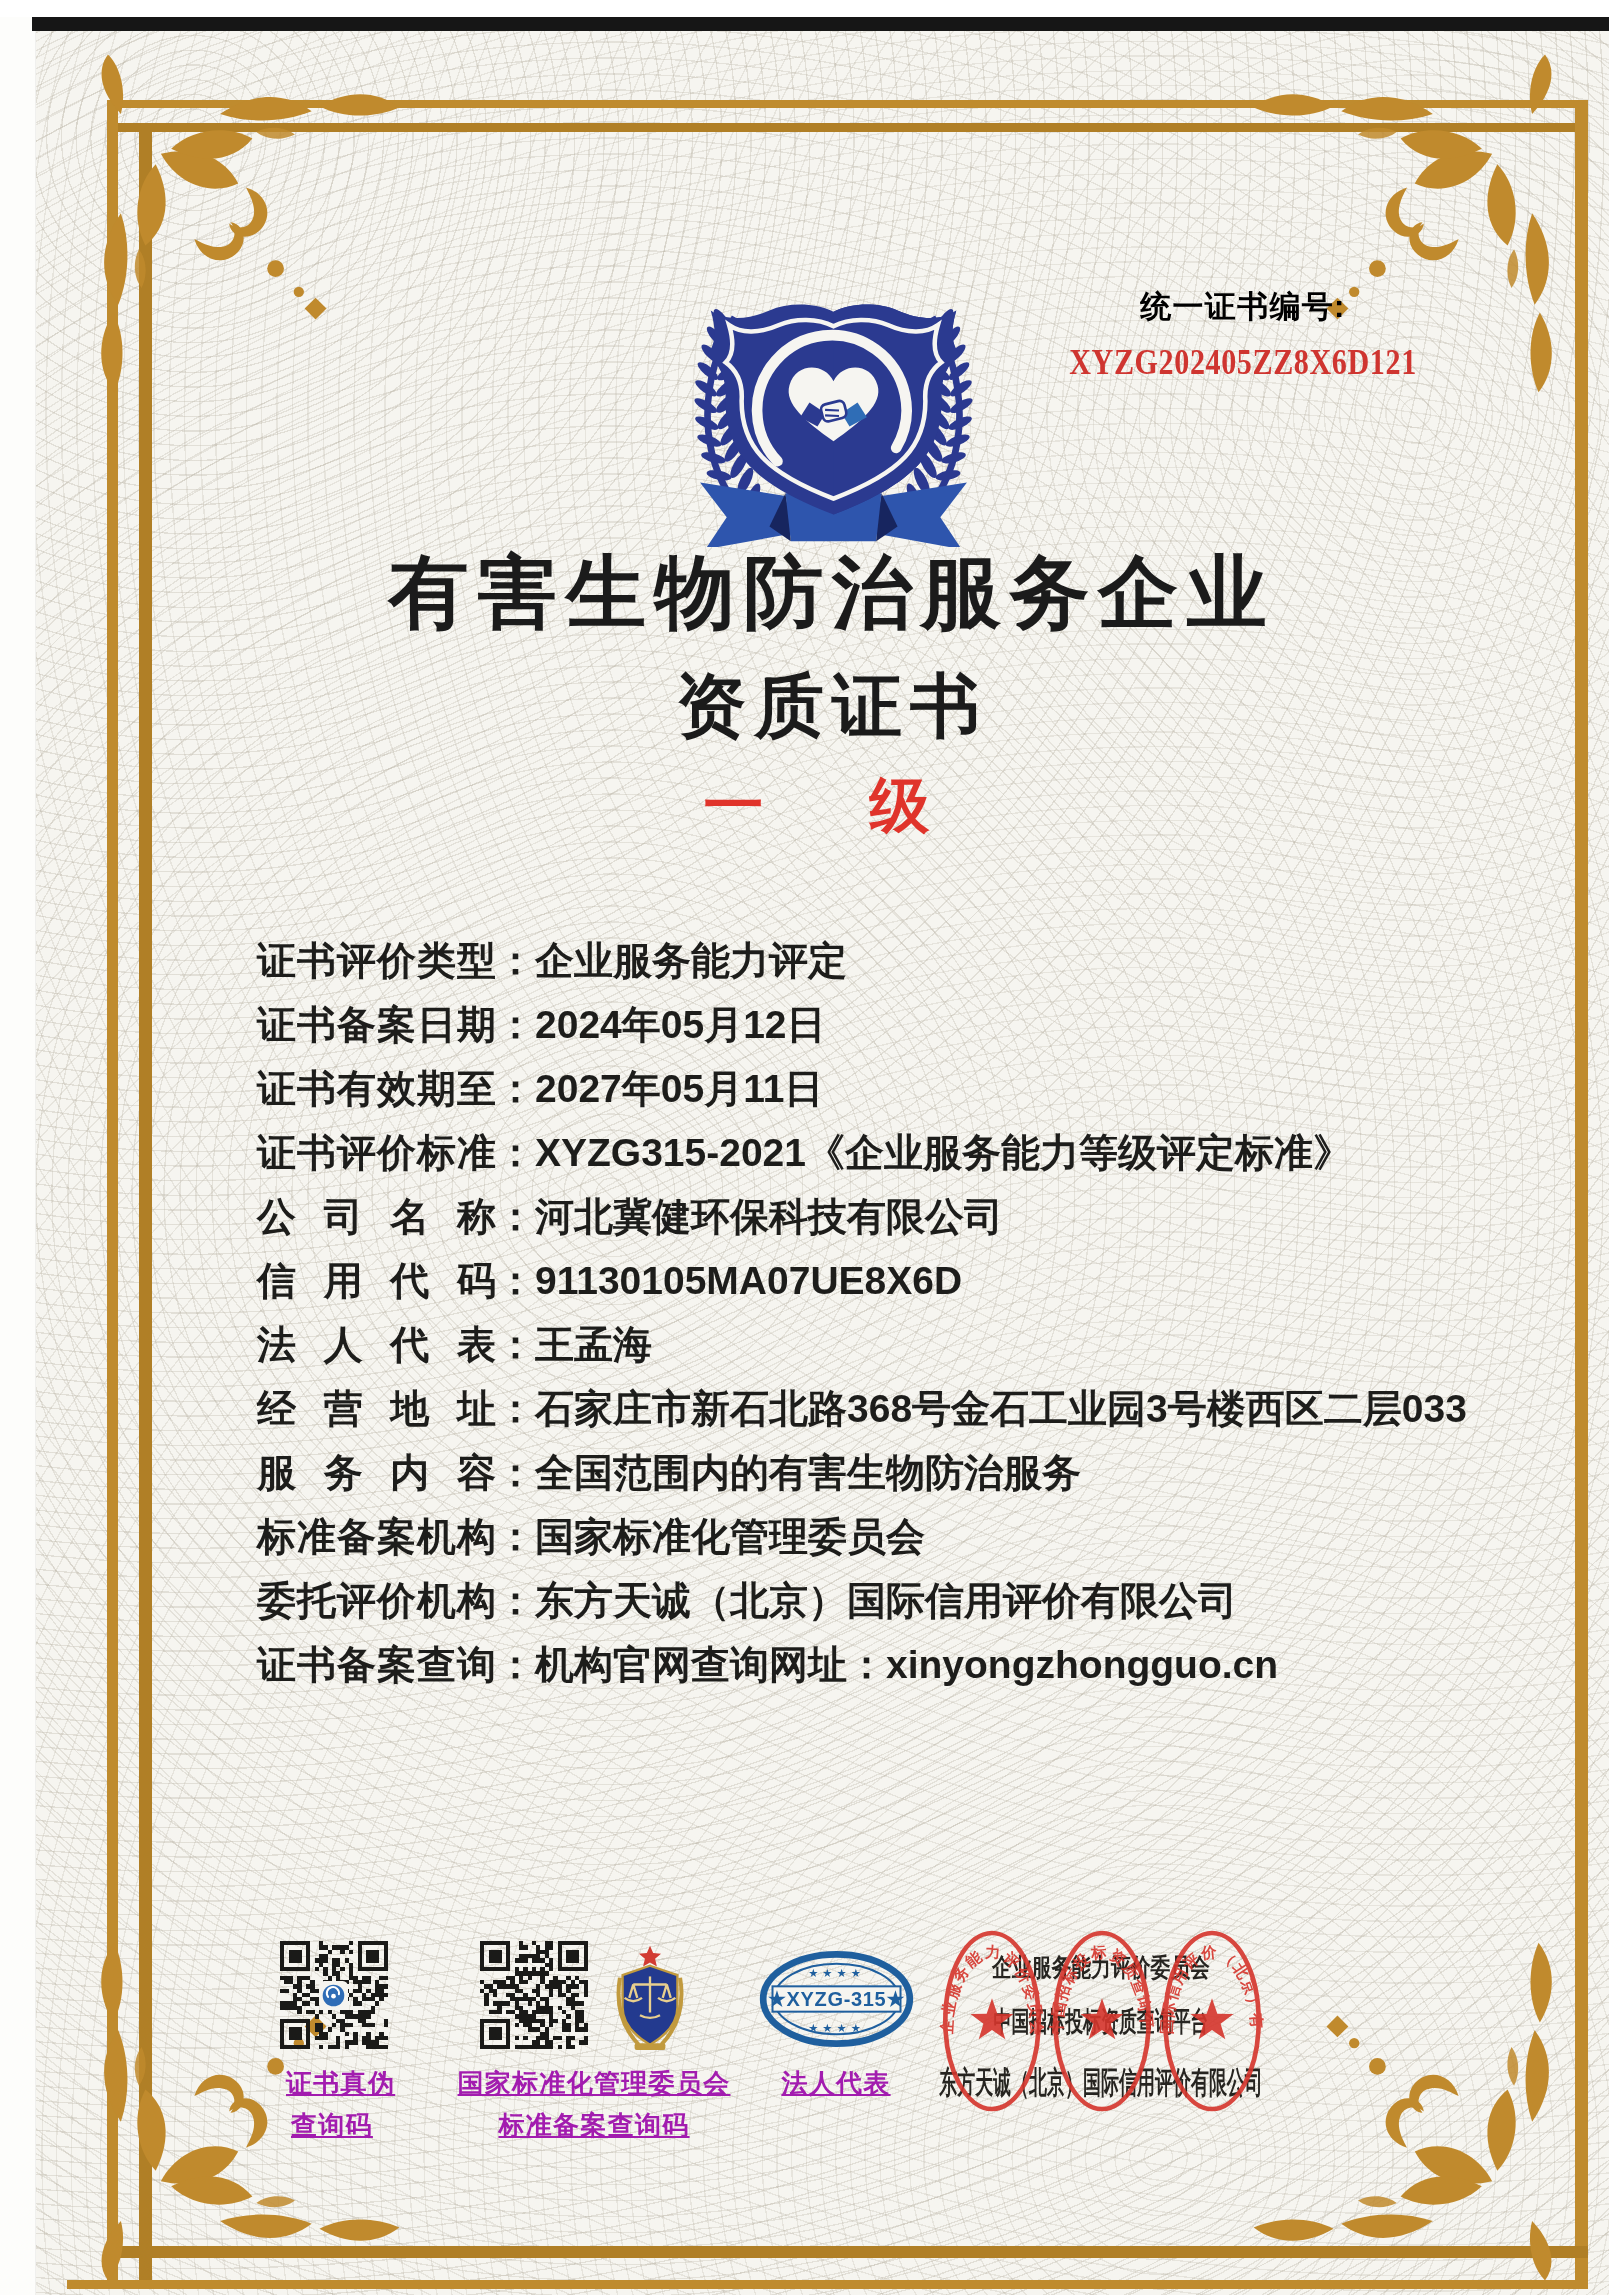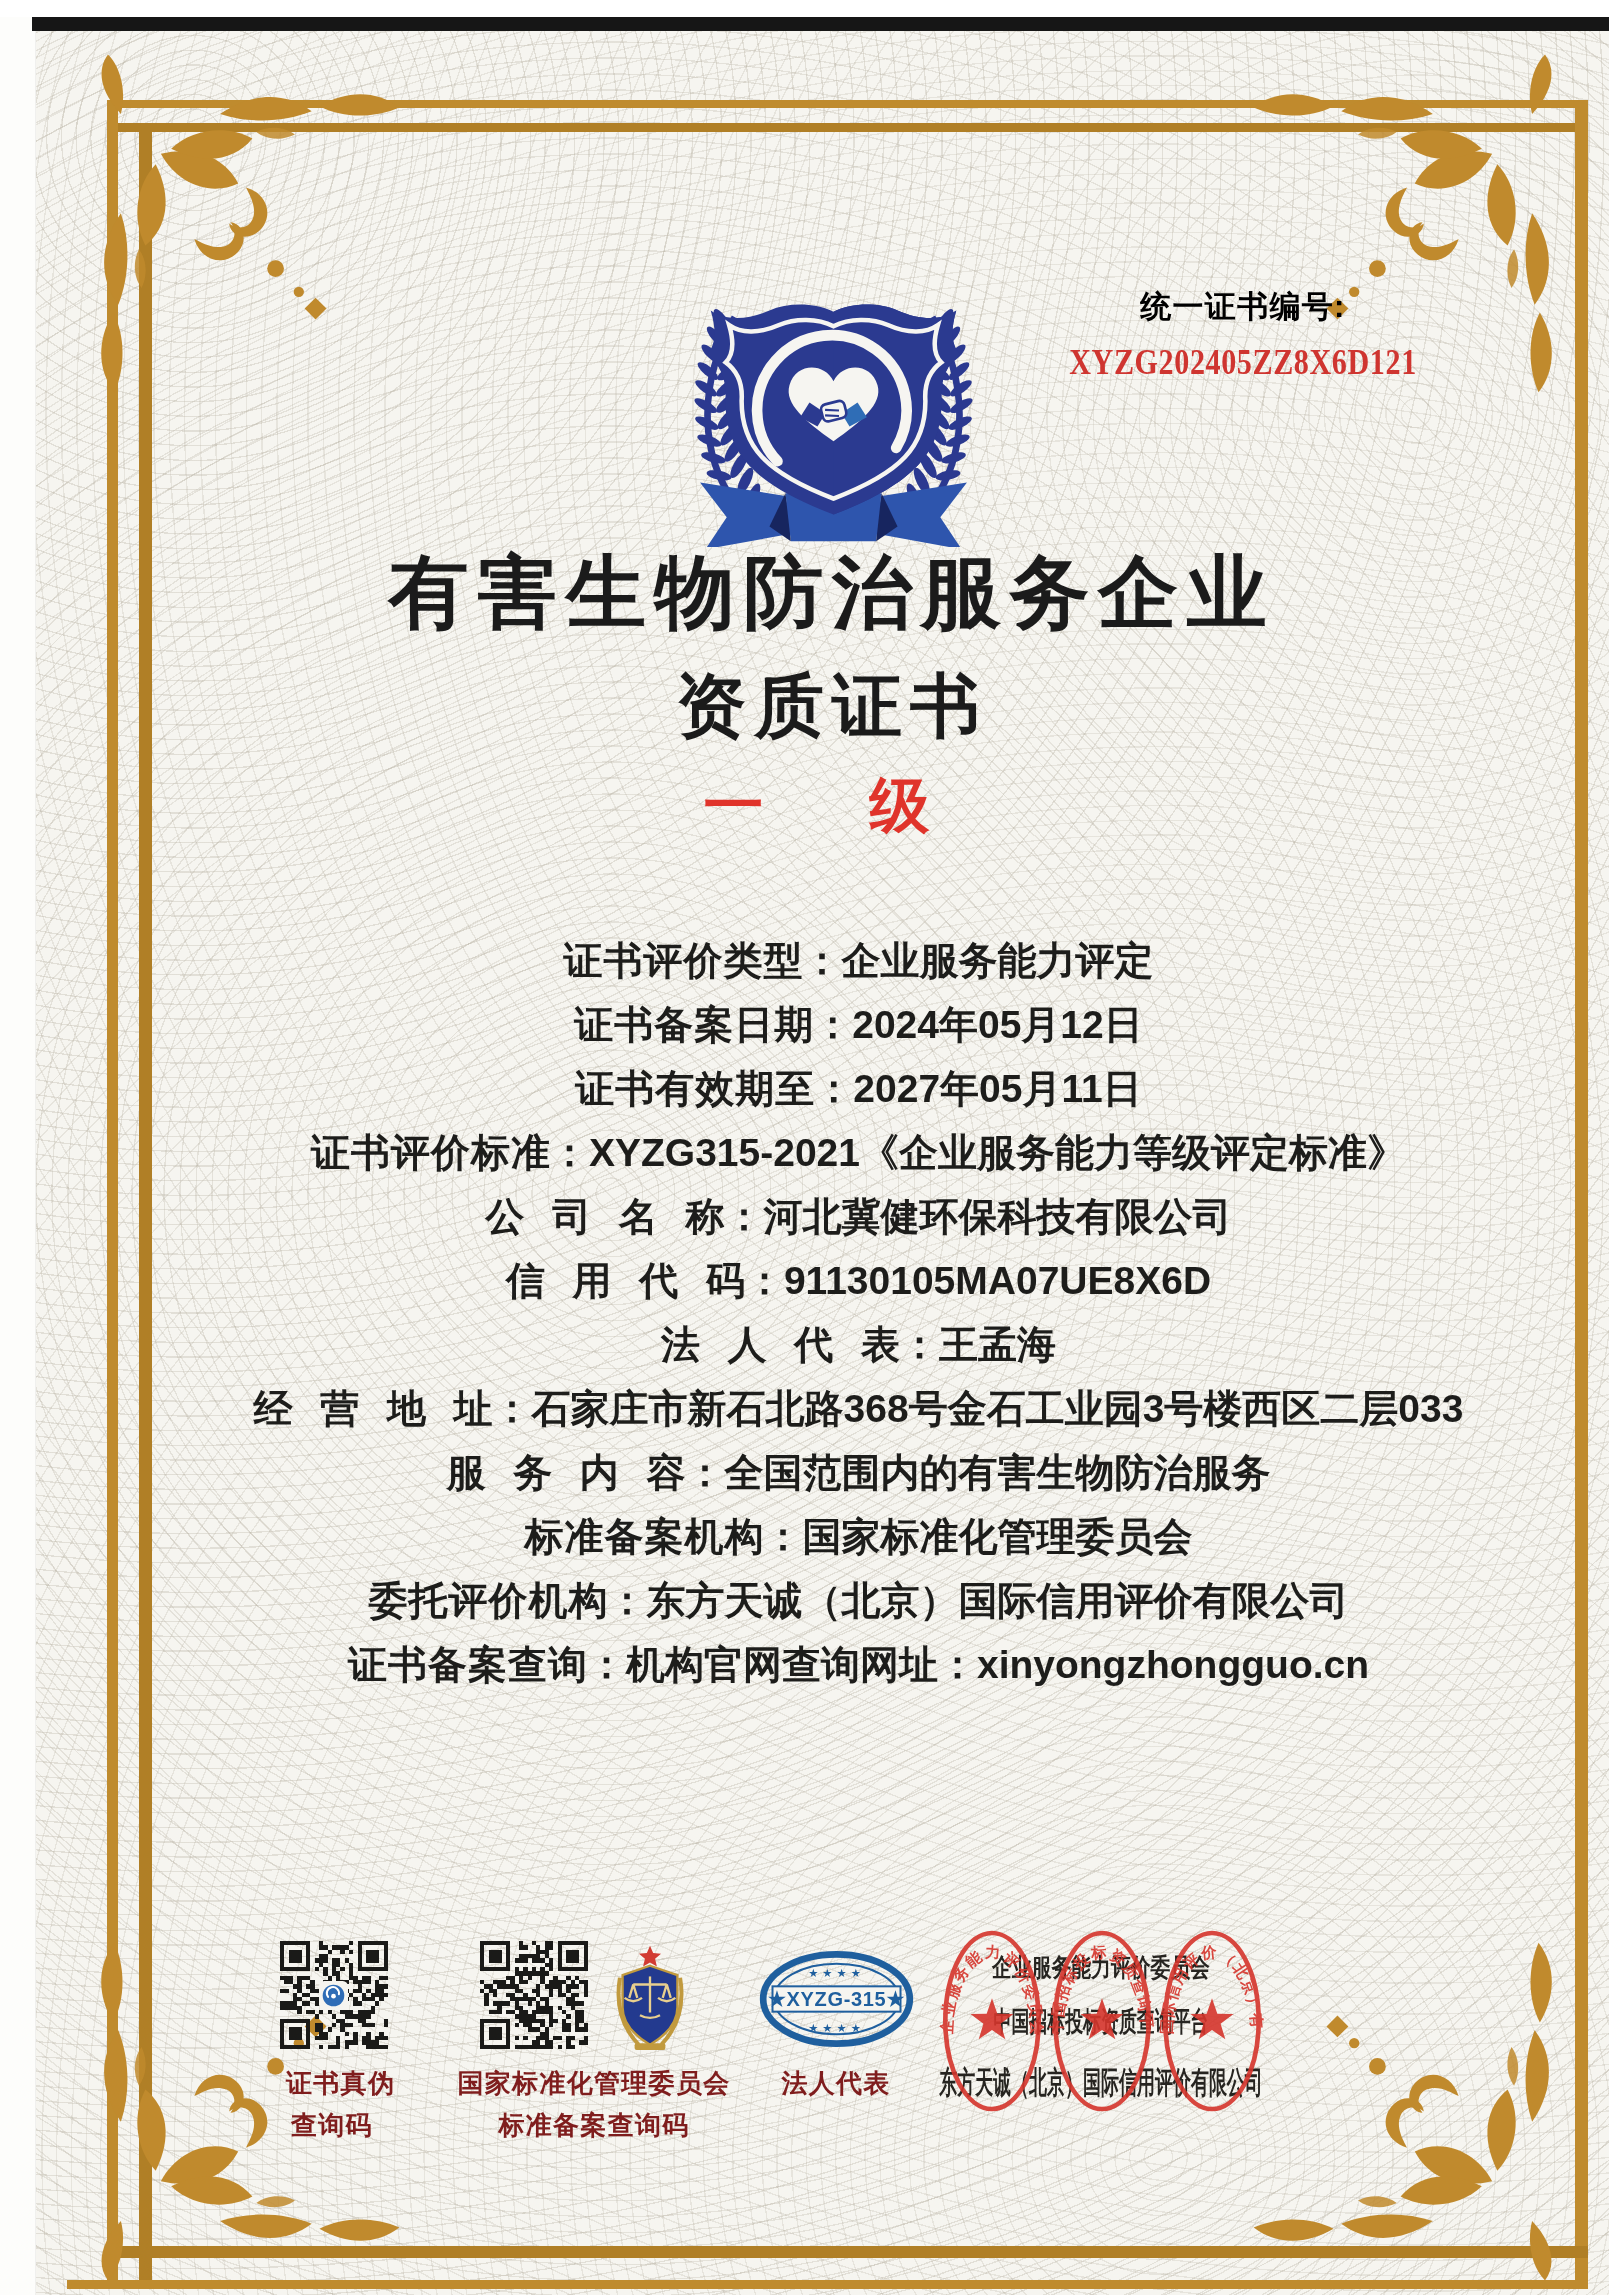--- a/index.html
+++ b/index.html
@@ -41,35 +41,35 @@
 
   .title-main{position:absolute;left:832px;top:540px;transform:translateX(-50%);
       font-size:80px;font-weight:bold;color:#1b1b1b;letter-spacing:8.7px;white-space:nowrap;z-index:3;}
   .title-sub{position:absolute;left:832px;top:660px;transform:translateX(-50%);
       font-size:70px;font-weight:bold;color:#1b1b1b;letter-spacing:8px;white-space:nowrap;z-index:3;}
   .grade{position:absolute;left:828px;top:766px;transform:translateX(-50%);
       font-size:60px;font-weight:bold;color:#e0342b;letter-spacing:23px;white-space:nowrap;z-index:3;}
 
   
   .fields{position:absolute;left:257px;top:941px;width:1203px;z-index:3;}
-  .field-row{display:flex;margin-bottom:25px;font-size:39px;line-height:39px;font-weight:bold;color:#1d1d1b;white-space:nowrap;justify-content:center;}
+  .field-row{display:flex;margin-bottom:25px;font-size:39px;line-height:39px;font-weight:bold;color:#1d1d1b;white-space:nowrap;}
   .f-label{display:inline-block;width:239px;text-align:justify;text-align-last:justify;flex:0 0 auto;}
   .f-colon{flex:0 0 auto;}
   .f-value{flex:0 0 auto;}
   .cont-line{padding-left:314px;font-size:39px;line-height:39px;font-weight:bold;color:#1d1d1b;white-space:nowrap;}
 
   
   .qr{position:absolute;z-index:3;}
   .qr-1{left:280px;top:1941px;width:108px;height:108px;}
   .qr-2{left:480px;top:1941px;width:108px;height:108px;}
   .qr-logo{position:absolute;left:319px;top:1981px;width:29px;height:29px;border-radius:5.3px;background:#f6f5f0;
            display:flex;align-items:center;justify-content:center;z-index:4;}
   .std-badge{position:absolute;left:605px;top:1943px;width:90px;height:111px;z-index:3;}
   .oval-badge{position:absolute;left:747px;top:1949px;width:179px;height:100px;z-index:3;}
-  .cap{position:absolute;font-size:26px;font-weight:bold;color:#7f1d1d;white-space:nowrap;z-index:3;letter-spacing:1.3px;}
+  .cap{position:absolute;font-size:26px;font-weight:bold;color:#a21caf;white-space:nowrap;z-index:3;letter-spacing:1.3px;text-decoration:underline;}
   .cap-c{transform:translateX(-50%);}
 
   
   .seal{position:absolute;top:1921px;width:114px;height:200px;z-index:5;opacity:.9;}
   .seal-line{position:absolute;left:1101px;font-weight:bold;color:#262420;white-space:nowrap;z-index:4;}
   .sl-1{top:1951px;font-size:25.4px;transform:translateX(-50%) scaleX(.78);}
   .sl-2{top:2003px;font-size:28px;transform:translateX(-50%) scaleX(.64);}
   .sl-3{top:2062px;font-size:31px;transform:translateX(-50%) scaleX(.58);}
 </style>
 </head>

